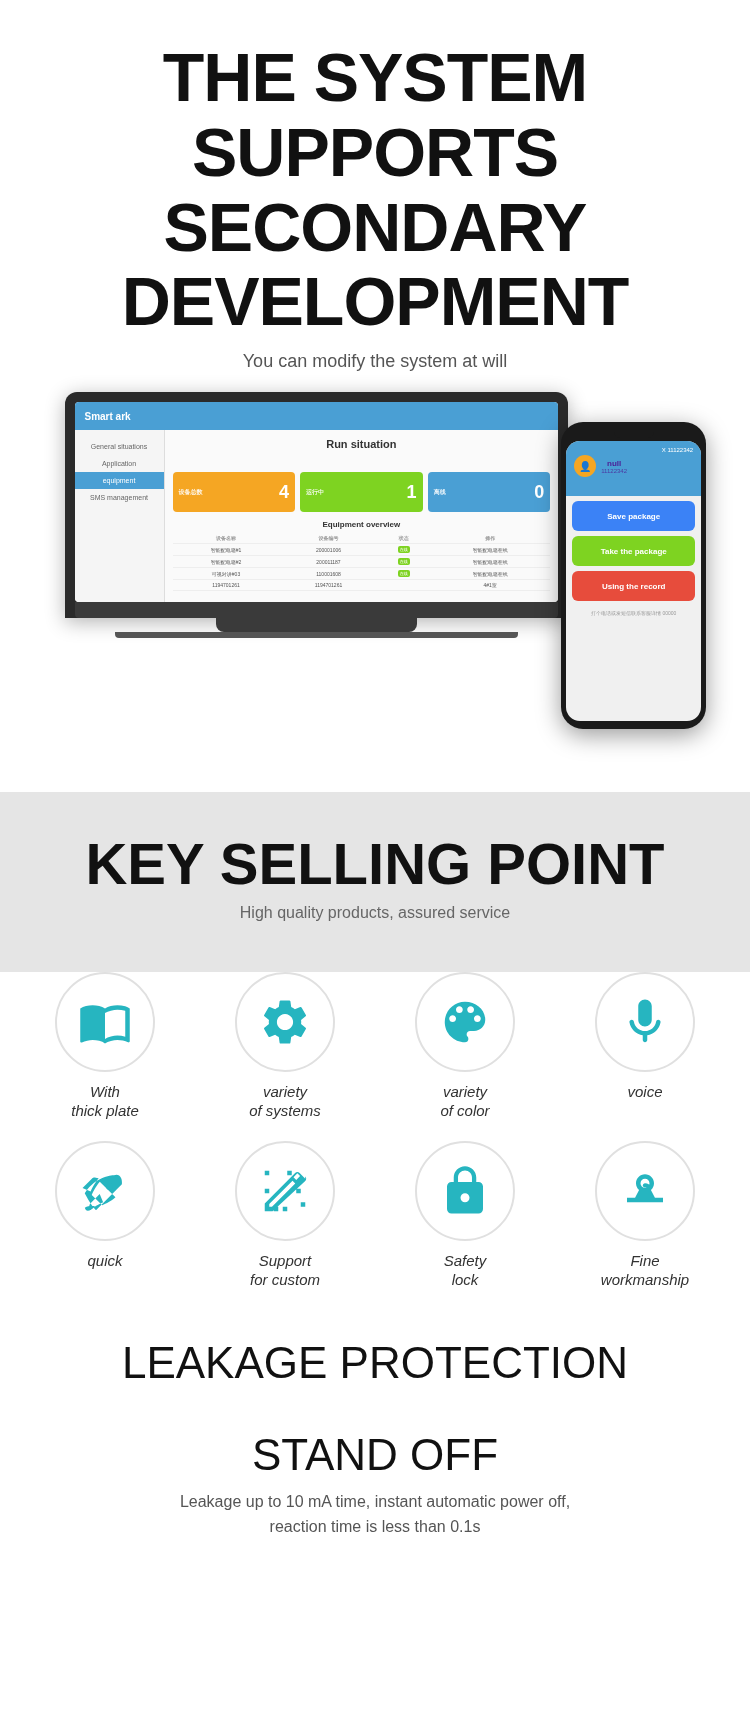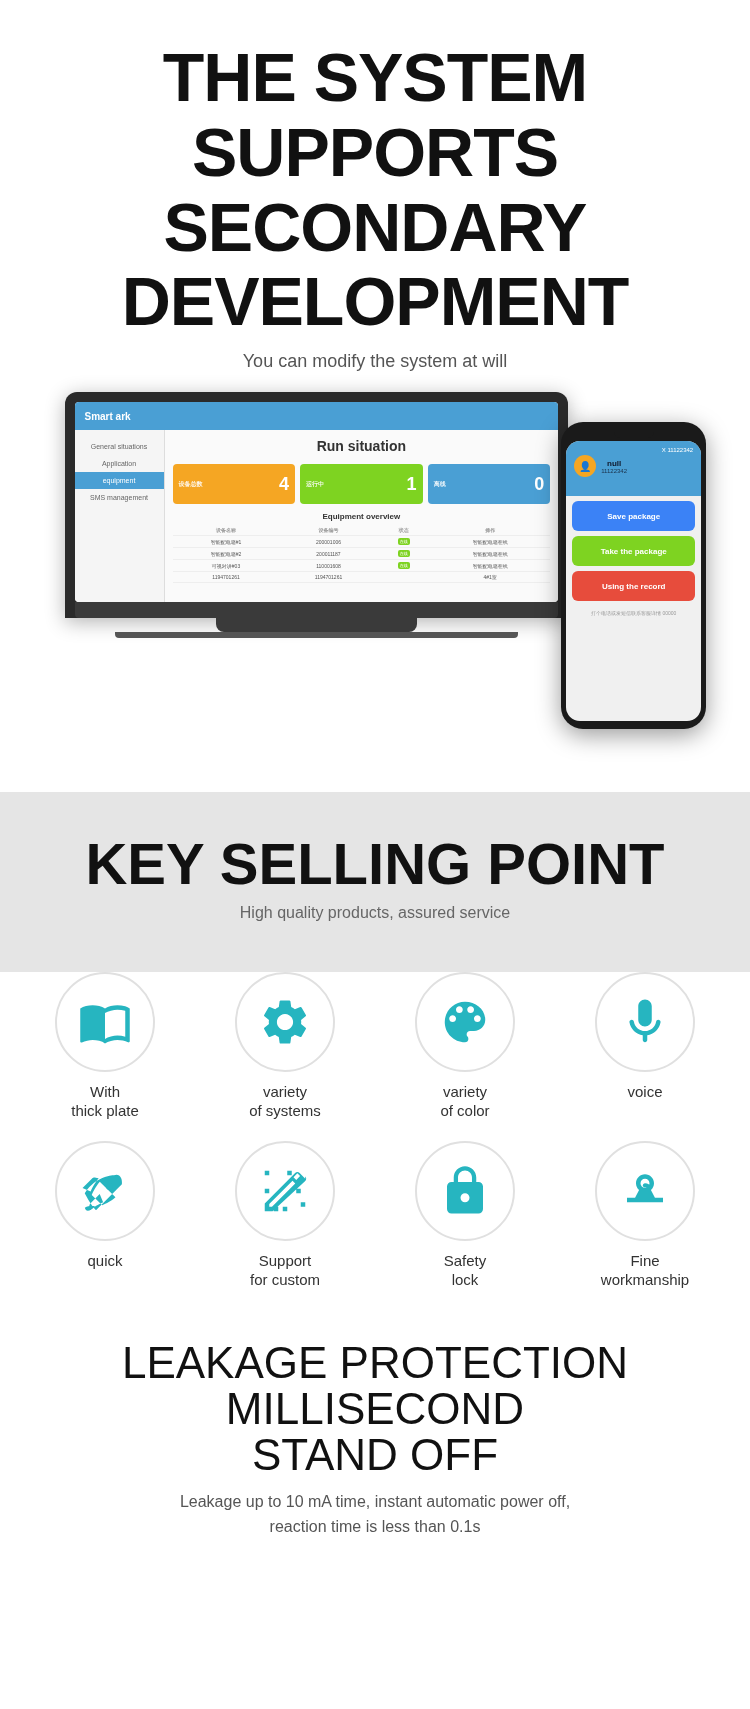--- a/index.html
+++ b/index.html
@@ -90,24 +90,24 @@
       background: #4a9fd4;
       color: #fff;
     }
     .laptop-main {
       flex: 1;
       padding: 8px;
       background: #fafafa;
       overflow: hidden;
     }
     .run-title {
-      font-size: 14px;
+      font-size: 11px;
       font-weight: bold;
       color: #333;
-      margin-bottom: 10px;
+      margin-bottom: 22px;
     }
     .stat-cards {
       display: flex;
       gap: 5px;
       margin-bottom: 8px;
     }
     .stat-card {
       flex: 1;
       height: 40px;
       border-radius: 4px;
@@ -211,21 +211,21 @@
       height: 22px;
       border-radius: 50%;
       background: #f5a623;
       overflow: hidden;
       display: flex;
       align-items: center;
       justify-content: center;
       font-size: 10px;
       color: #fff;
     }
-    .phone-user-info { color: #0f172a; }
+    .phone-user-info { color: #4c1d95; }
     .phone-user-name { font-size: 8px; font-weight: bold; }
     .phone-user-id { font-size: 6px; opacity: 0.8; }
     .phone-btn {
       margin: 5px 6px;
       height: 30px;
       border-radius: 6px;
       display: flex;
       align-items: center;
       justify-content: center;
       color: #fff;
@@ -267,20 +267,21 @@
       display: grid;
       grid-template-columns: repeat(4, 1fr);
       gap: 20px 10px;
       padding: 0 20px 30px;
     }
     .icon-item {
       display: flex;
       flex-direction: column;
       align-items: center;
       gap: 10px;
+      font-style: italic;
     }
     .icon-circle {
       width: 100px;
       height: 100px;
       border-radius: 50%;
       border: 2px solid #e0e0e0;
       display: flex;
       align-items: center;
       justify-content: center;
       background: #fff;
@@ -508,17 +509,17 @@
       </svg>
     </div>
     <span class="icon-label">Fine<br>workmanship</span>
   </div>
 
 </div>
 
 <div class="section-leakage">
   <h2>
     <span>LEAKAGE PROTECTION</span><br>
-    <span>MILLISECOND</span><br>
+    <br>
     <span>STAND OFF</span>
   </h2>
   <p class="desc">Leakage up to 10 mA time, instant automatic power off,<br>reaction time is less than 0.1s</p>
 </div>
 
 </body></html>

